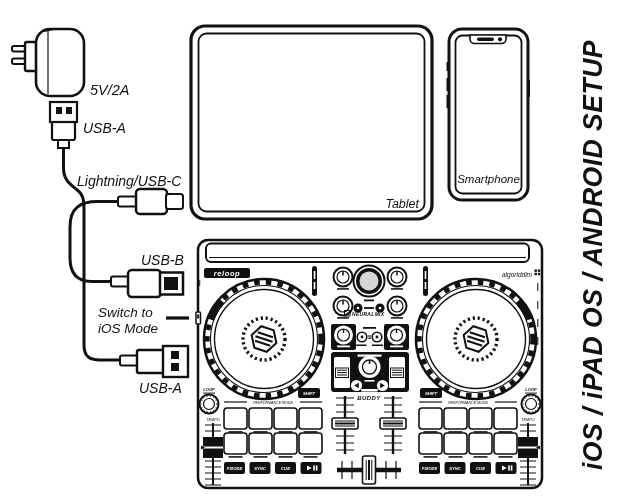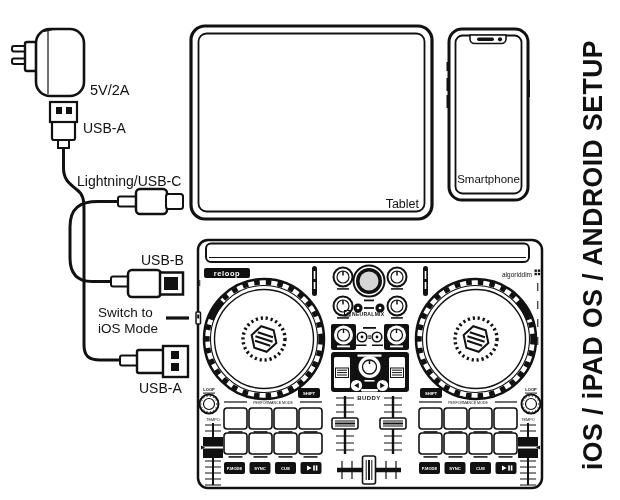--- a/index.html
+++ b/index.html
@@ -1,16 +1,16 @@
 <!DOCTYPE html>
 <html><head>
 <meta charset="utf-8">
 <style>
   html,body { margin:0; padding:0; background:#fff; }
-  .stage { width:620px; height:500px; position:relative; background:#fff; overflow:hidden; }
+  .stage { width:620px; height:500px; position:relative; background:#fff; overflow:hidden;font-style:italic; }
   svg text { font-family:"Liberation Sans","DejaVu Sans",sans-serif; fill:#111; stroke:none; }
   .s  { fill:#fff; stroke:#111; }
   .sn { fill:none; stroke:#111; }
   .f  { fill:#111; stroke:none; }
   .fw { fill:#fff; stroke:none; }
   .tw { fill:#fff; }
   .b  { font-weight:bold; }
   .mid { text-anchor:middle; }
   .end { text-anchor:end; }
 </style>

